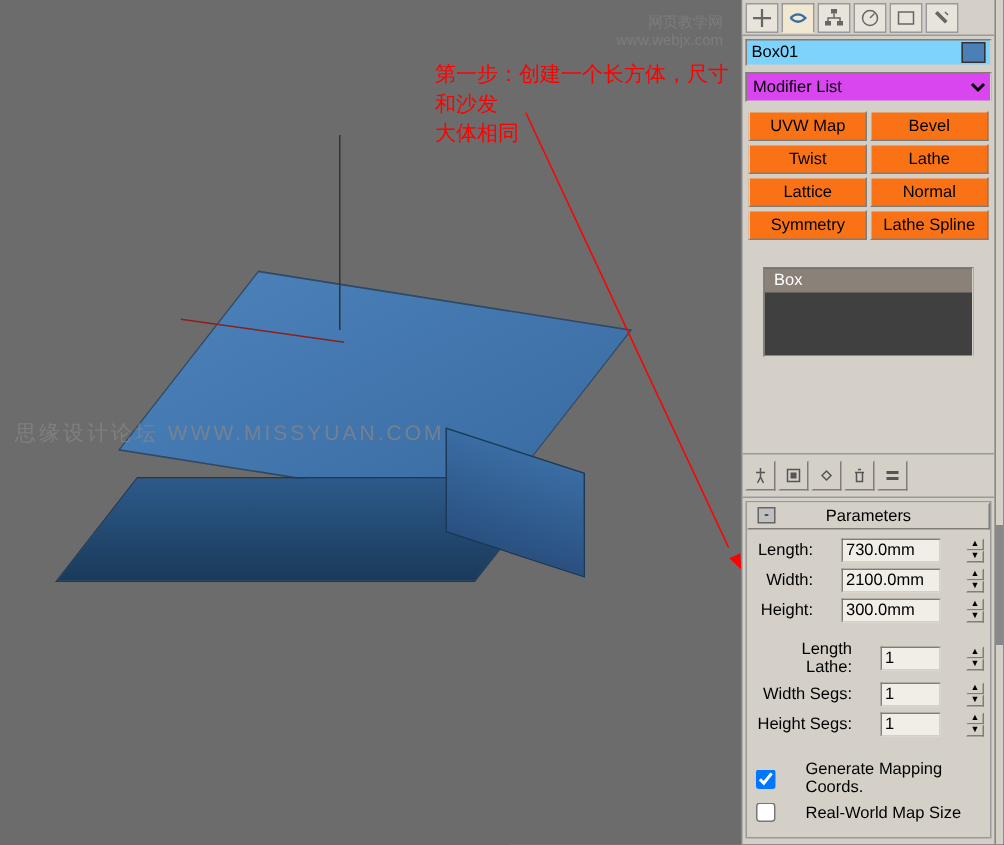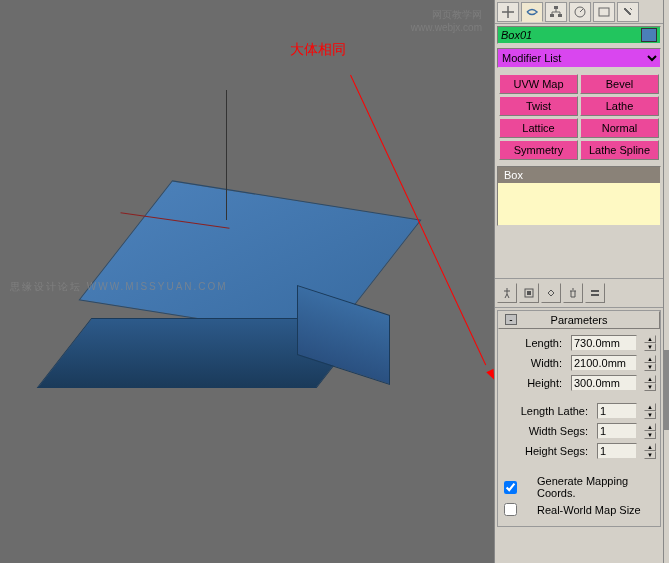--- a/index.html
+++ b/index.html
@@ -4,55 +4,55 @@
 <style>
 * { margin: 0; padding: 0; box-sizing: border-box; font-family: Arial, sans-serif; }
 body { width: 669px; height: 563px; display: flex; background: #808080; overflow: hidden; position: relative; }
 .viewport { flex: 1; background: #6c6c6c; position: relative; overflow: hidden; }
 .box3d { position: absolute; left: 50px; top: 200px; }
 .box-top { position: absolute; width: 280px; height: 120px; background: linear-gradient(135deg, #4a7fb8 0%, #3a6da3 100%); transform: skewX(-38deg) skewY(8deg); left: 60px; top: 0; border: 1px solid #2a4a6a; }
 .box-front { position: absolute; width: 280px; height: 70px; background: linear-gradient(180deg, #2d5a8a 0%, #1a3a5a 100%); transform: skewX(-38deg); left: 14px; top: 118px; border: 1px solid #1a3a5a; }
 .box-side { position: absolute; width: 93px; height: 70px; background: linear-gradient(180deg, #3a6da3 0%, #2a5080 100%); transform: skewY(18deg); left: 247px; top: 100px; border: 1px solid #1a3a5a; }
 .axis-z { position: absolute; left: 226px; top: 90px; width: 1px; height: 130px; background: #333; }
 .axis-x { position: absolute; left: 120px; top: 220px; width: 110px; height: 1px; background: #8b2020; transform: rotate(8deg); }
-.watermark { position: absolute; left: 10px; top: 280px; color: #888; font-size: 10px; opacity: 0.7; letter-spacing: 2px; }
+.watermark { position: absolute; left: 10px; top: 280px; color: #888; font-size: 14px; opacity: 0.7; letter-spacing: 2px; }
 .wm-top { position: absolute; right: 12px; top: 8px; color: #888; font-size: 10px; opacity: 0.6; }
 .annotation { position: absolute; left: 290px; top: 40px; color: #ff0000; font-size: 14px; line-height: 1.4; }
 .arrow-line { position: absolute; left: 350px; top: 75px; width: 1px; height: 320px; background: #ff0000; transform: rotate(-25deg); transform-origin: top; }
 .arrow-head { position: absolute; left: 488px; top: 370px; width: 0; height: 0; border-left: 4px solid transparent; border-right: 4px solid transparent; border-top: 10px solid #ff0000; transform: rotate(-25deg); }
 
 .side-panel { width: 169px; background: #d4d0c8; border-left: 1px solid #888; display: flex; flex-direction: column; font-size: 11px; }
 .tab-row { height: 24px; background: #d4d0c8; border-bottom: 1px solid #999; display: flex; align-items: center; padding: 2px; gap: 2px; }
 .tab-icon { width: 22px; height: 20px; background: #e8e4dc; border: 1px solid #999; display: flex; align-items: center; justify-content: center; }
 .tab-icon.active { background: #f0e8d0; border-bottom: 1px solid #f0e8d0; }
 .tab-icon svg { width: 14px; height: 14px; }
 
 .name-field { margin: 2px; }
-.name-field input { width: 100%; height: 18px; font-size: 11px; padding: 0 3px; border: 1px inset #d4d0c8; background: #22c55e; font-style: italic; }
+.name-field input { width: 100%; height: 18px; font-size: 11px; padding: 0 3px; border: 1px inset #d4d0c8; background: #7dd3fc; }
 .color-swatch { position: absolute; right: 4px; width: 16px; height: 14px; background: #4a7fb8; border: 1px solid #333; }
 .name-wrap { position: relative; display: flex; align-items: center; }
 
 .modifier-combo { margin: 2px; }
 .modifier-combo select { width: 100%; height: 20px; font-size: 11px; border: 1px inset #d4d0c8; background: #d946ef; }
 
 .button-grid { display: grid; grid-template-columns: 1fr 1fr; gap: 2px; padding: 4px; }
-.mod-btn { height: 20px; font-size: 11px; background: #ec4899; border: 1px outset #d4d0c8; cursor: pointer; }
-
-.stack-area { height: 60px; margin: 2px; border: 1px inset #d4d0c8; background: #fef9c3; }
+.mod-btn { height: 20px; font-size: 11px; background: #f97316; border: 1px outset #d4d0c8; cursor: pointer; }
+
+.stack-area { height: 60px; margin: 14px; border: 1px inset #d4d0c8; background: #404040; }
 .stack-header { background: #8a8278; color: #fff; padding: 2px 6px; font-size: 11px; }
 
 .stack-icons { display: flex; gap: 2px; padding: 4px 2px; border-top: 1px solid #999; border-bottom: 1px solid #999; margin-top: 50px; }
 .sicon { width: 20px; height: 20px; border: 1px outset #d4d0c8; background: #d4d0c8; display: flex; align-items: center; justify-content: center; }
 
 .rollout { margin: 2px; border: 1px solid #999; }
 .rollout-header { background: #d4d0c8; border: 1px outset #d4d0c8; text-align: center; padding: 2px; font-size: 11px; position: relative; cursor: pointer; }
 .rollout-header .minus { position: absolute; left: 6px; width: 12px; height: 11px; border: 1px solid #666; background: #c0c0c0; font-size: 10px; line-height: 9px; text-align: center; }
 .rollout-body { padding: 6px 4px; background: #d4d0c8; }
 
-.param-row { display: flex; align-items: center; justify-content: flex-end; margin-bottom: 4px; gap: 7px; }
+.param-row { display: flex; align-items: center; justify-content: flex-end; margin-bottom: 4px; gap: 17px; }
 .param-label { font-size: 11px; text-align: right; margin-right: 2px; }
 .param-input { width: 66px; height: 16px; font-size: 11px; padding: 0 2px; border: 1px inset #d4d0c8; background: #f0eee6; text-align: left; }
 .spinner { width: 12px; display: flex; flex-direction: column; }
 .spin-btn { width: 12px; height: 8px; font-size: 6px; line-height: 6px; border: 1px outset #d4d0c8; background: #d4d0c8; cursor: pointer; text-align: center; padding: 0; }
 
 .checkbox-row { display: flex; align-items: center; gap: 20px; margin: 4px 2px; font-size: 11px; }
 .checkbox-row input[type=checkbox] { width: 13px; height: 13px; }
 
 .divider { height: 8px; }
 
@@ -67,20 +67,21 @@
     <div class="box-top"></div>
     <div class="box-front"></div>
     <div class="box-side"></div>
   </div>
   <div class="axis-z"></div>
   <div class="axis-x"></div>
   <div class="watermark">思缘设计论坛  WWW.MISSYUAN.COM</div>
   <div class="wm-top" style="white-space:pre; text-align:right;">网页教学网
 www.webjx.com</div>
   <div class="annotation">
+    <div>第一步：创建一个长方体，尺寸和沙发</div>
     <div>大体相同</div>
   </div>
   <div class="arrow-line"></div>
   <div class="arrow-head"></div>
 </div>
 
 <div class="side-panel">
   <div class="tab-row">
     <div class="tab-icon">
         <svg viewBox="0 0 14 14">

